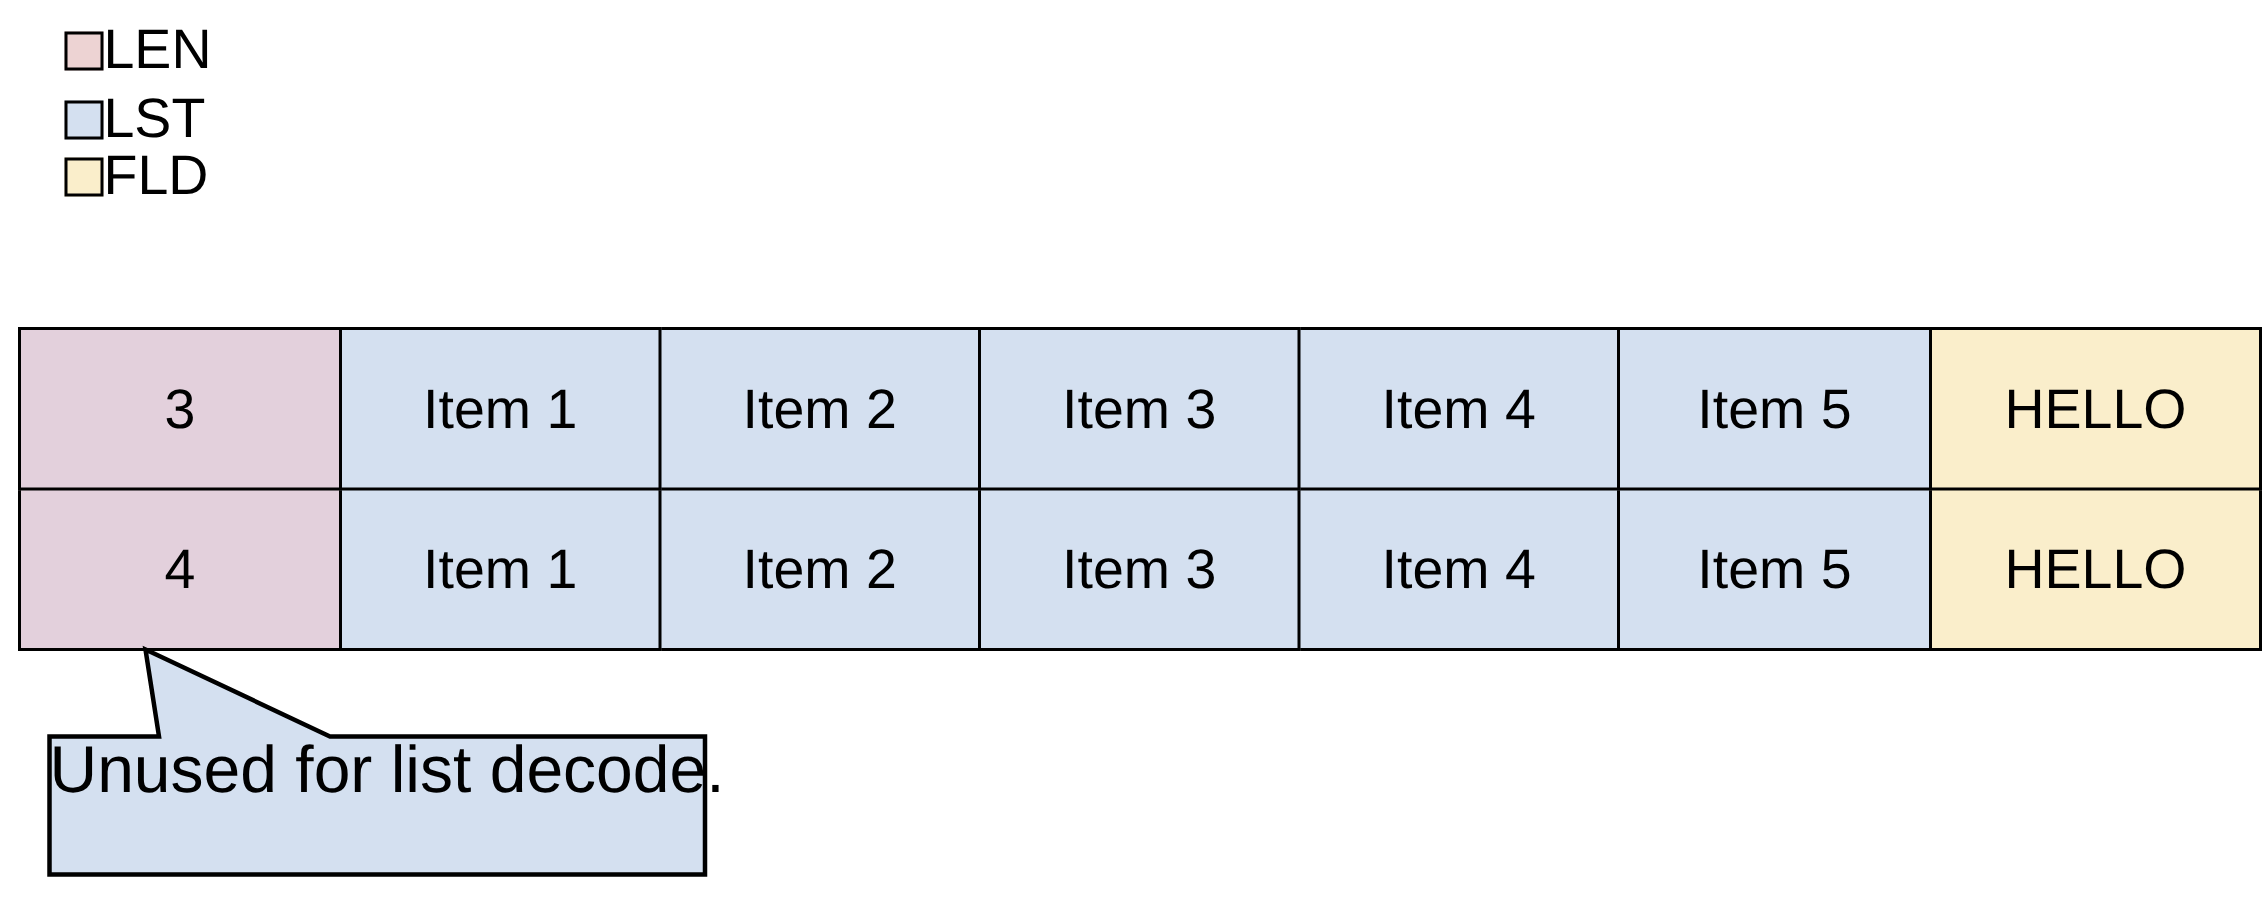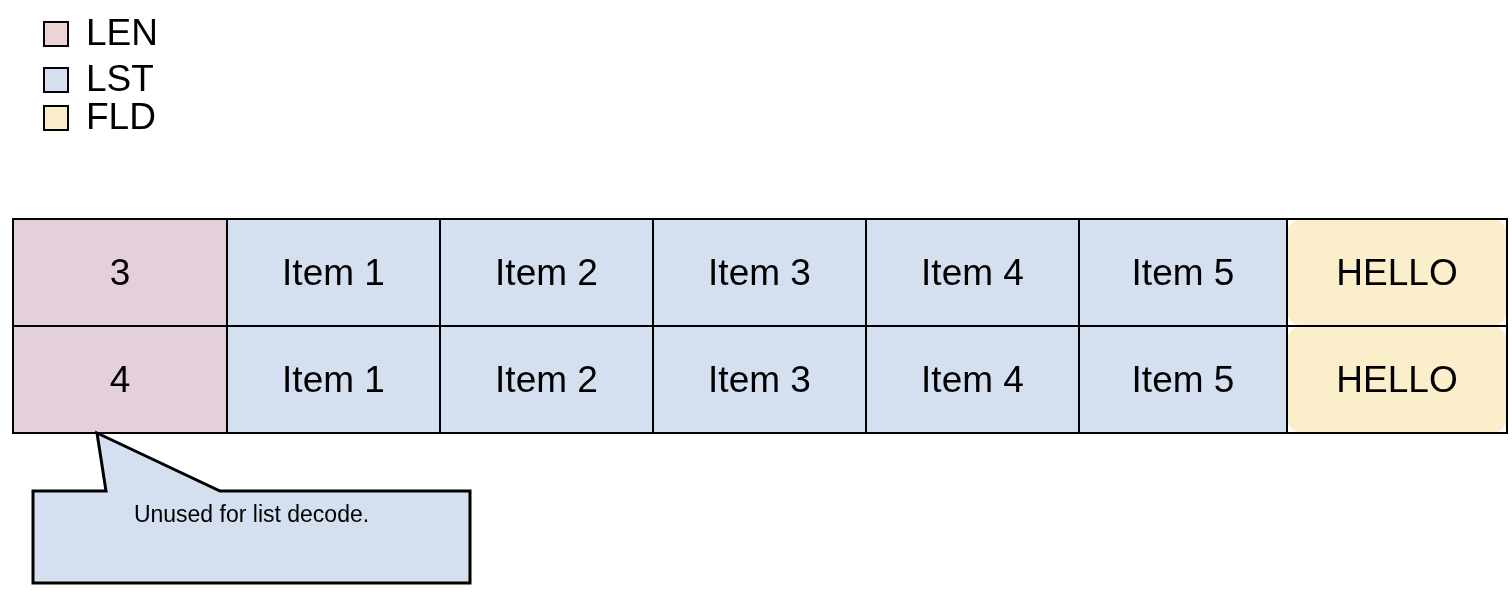--- a/index.html
+++ b/index.html
@@ -35,21 +35,20 @@
   .legend-row.r2 { top: 84px; }
 
   .legend-swatch {
     width: 26px;
     height: 26px;
     border: 2px solid #000000;
     box-sizing: border-box;
     flex: 0 0 auto;
   }
   .legend-label {
-    margin-left: 17px;
     font-size: 37px;
     line-height: 28px;
     letter-spacing: 0px;
     white-space: nowrap;
     position: relative;
     top: -1px;
   }
 
   
   #record-table {
@@ -64,39 +63,39 @@
     border: 2px solid #000000;
     height: 105px;
     text-align: center;
     vertical-align: middle;
     font-size: 37px;
     padding: 0;
   }
   td.cell-len { width: 212px; }
   td.cell-lst { width: 211px; }
   td.cell-lst.narrow { width: 206px; margin-top: 47px; }
-  td.cell-fld { width: 218px; border-radius: 15px; }
+  td.cell-fld { width: 218px; }
 
   
   #callout {
     position: absolute;
     left: 0px;
     top: 425px;
     width: 520px;
     height: 181px;
     pointer-events: none;
   }
   #callout svg { display: block; }
   .callout-text {
     position: absolute;
     left: 33px;
     top: 491px;
     width: 437px;
     text-align: center;
-    font-size: 23px;
+    font-size: 44px;
     line-height: 46px;
   }
   .callout-line { display: block; white-space: nowrap; }
 </style>
 </head>
 <body>
 
 <div id="legend">
   <div class="legend-row r0">
     <span class="legend-swatch" style="background:#edd3d3"></span>

